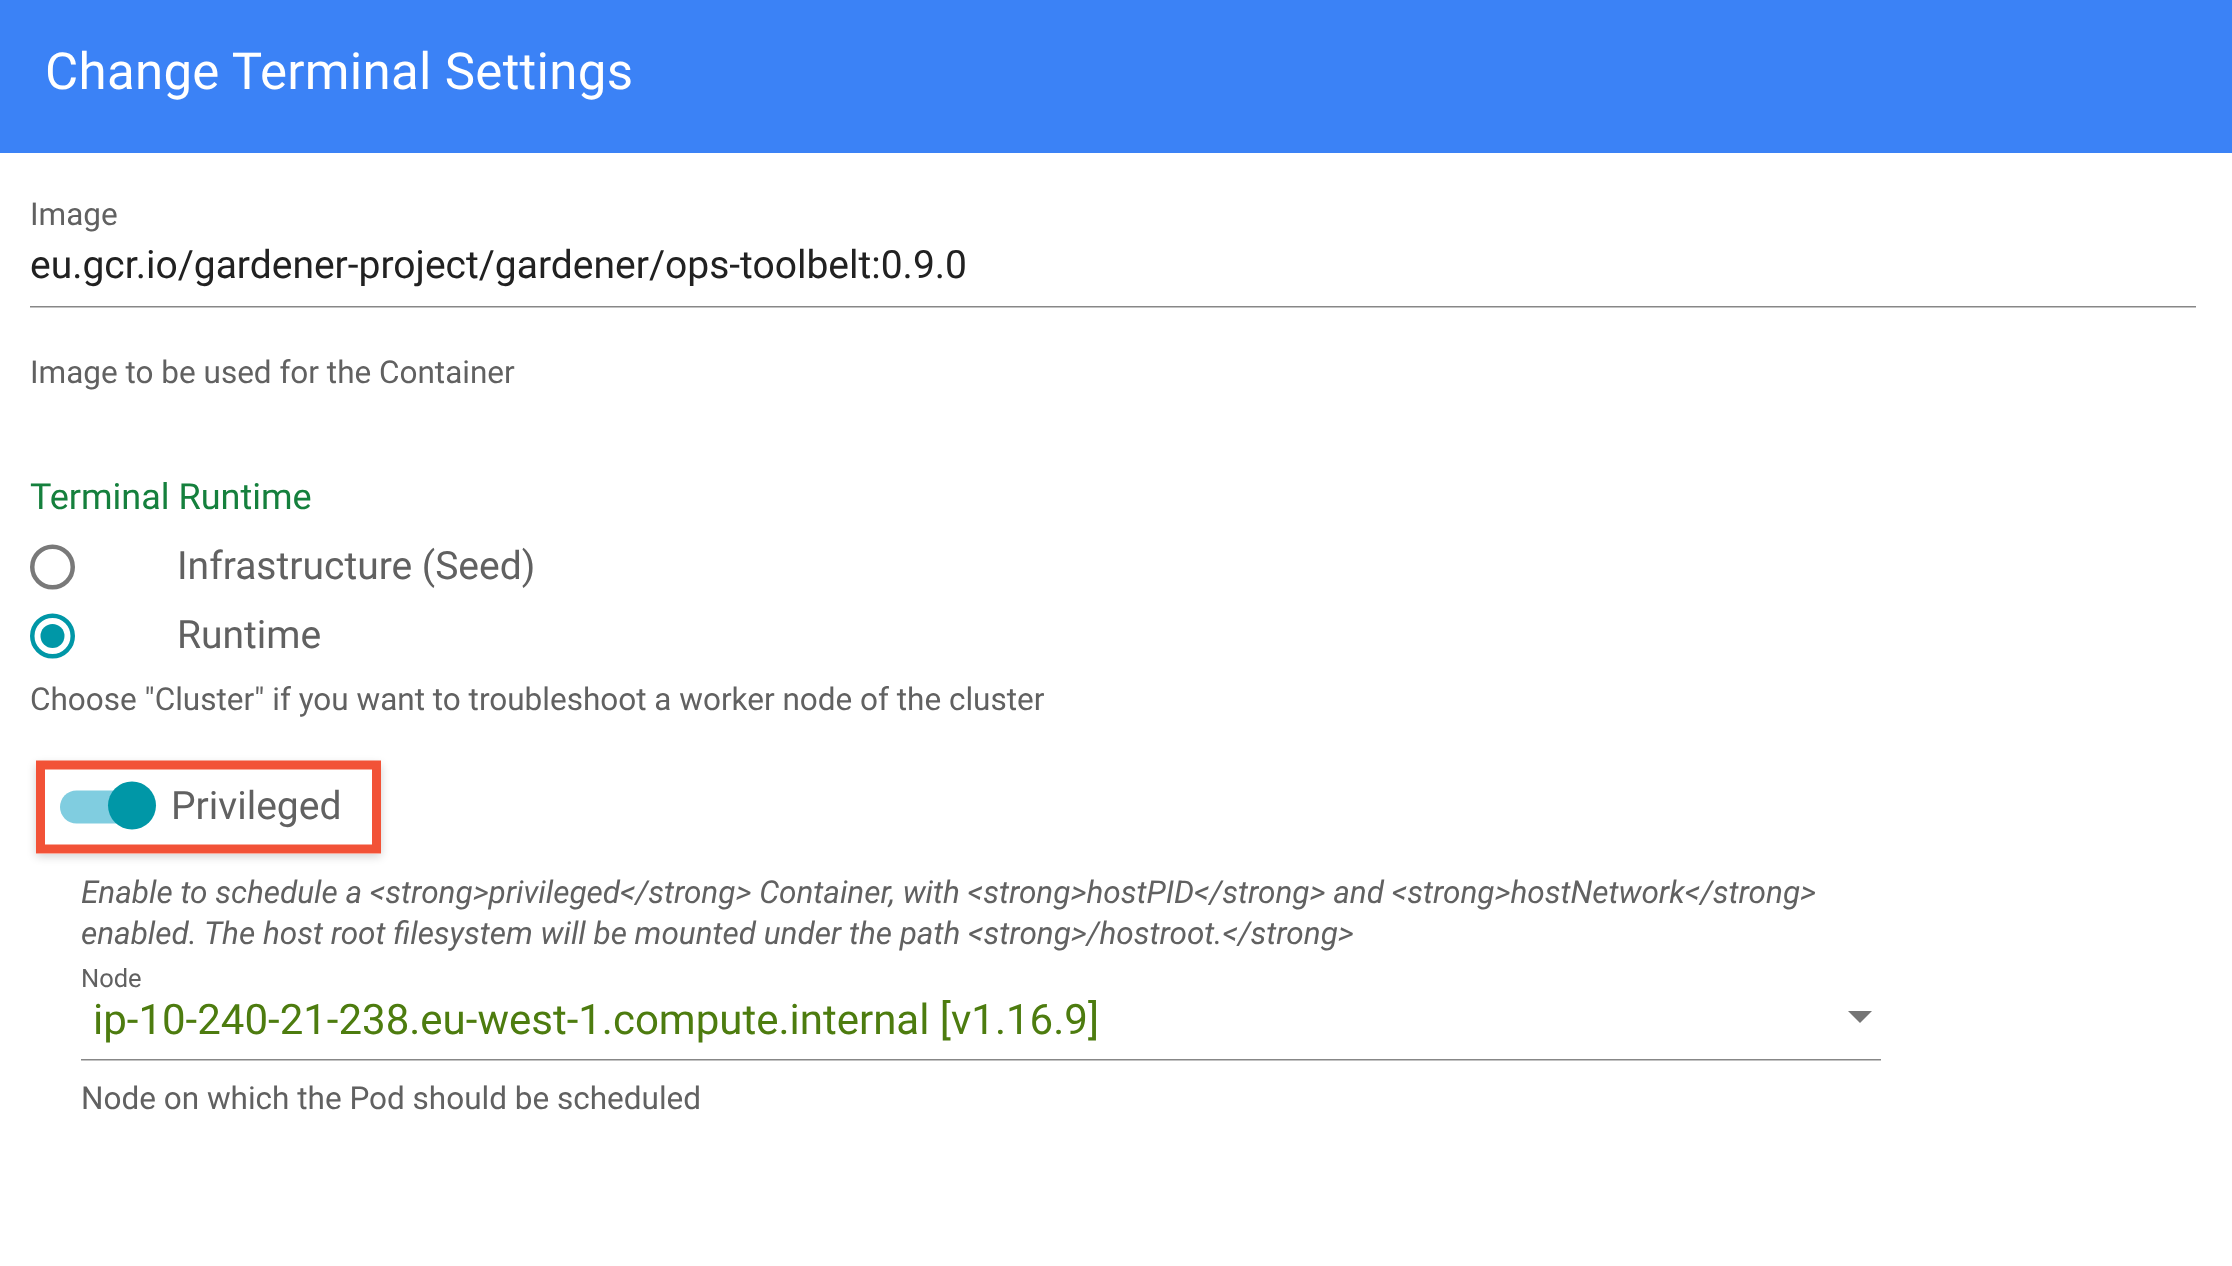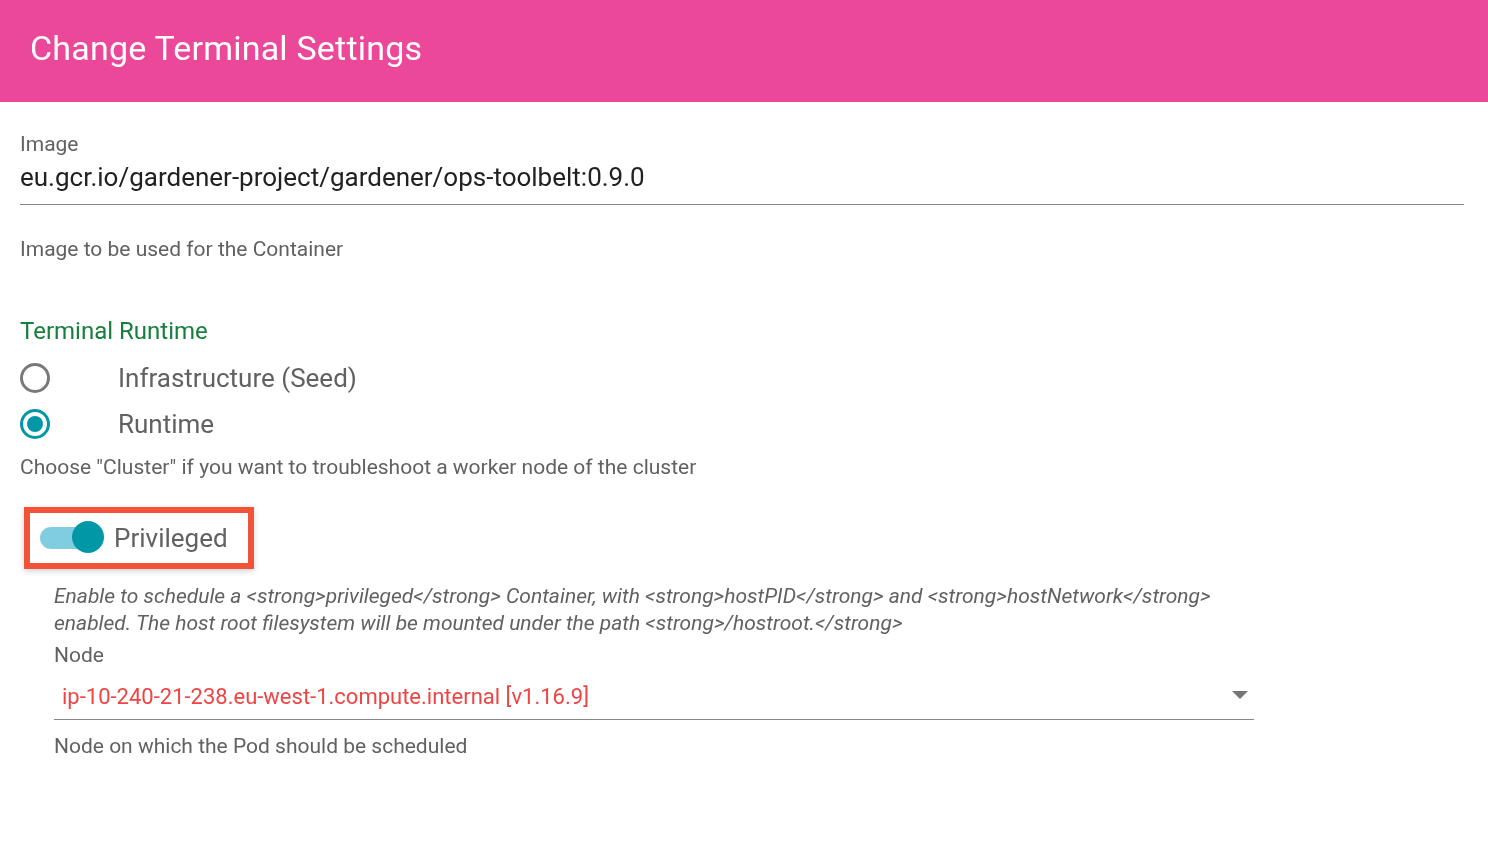--- a/index.html
+++ b/index.html
@@ -4,21 +4,21 @@
   <style>
     * { box-sizing: border-box; margin: 0; padding: 0; }
     body {
       font-family: Roboto, "Helvetica Neue", Arial, sans-serif;
       background: #ffffff;
       width: 1488px;
       height: 844px;
       overflow: hidden;
     }
     .header {
-      background: #ec4899;
+      background: #3b82f6;
       padding: 28px 30px 34px 30px;
     }
     .header-title {
       color: #ffffff;
       font-size: 34px;
       font-weight: 400;
       letter-spacing: 0.2px;
     }
     .content {
       padding: 30px 24px 0 20px;
@@ -126,34 +126,34 @@
       max-width: 1210px;
       line-height: 1.28;
       font-style: italic;
     }
     .node-section {
       margin-left: 34px;
       margin-top: 6px;
     }
     .node-label {
       color: #616161;
-      font-size: 21px;
-      margin-bottom: 17px;
+      font-size: 17px;
+      margin-bottom: 0;
     }
     .select-row {
       display: flex;
       align-items: center;
       border-bottom: 1px solid #878787;
       padding-bottom: 10px;
       max-width: 1200px;
       cursor: pointer;
     }
     .select-value {
-      font-size: 22px;
-      color: #ef4444;
+      font-size: 28px;
+      color: #4d7c0f;
       flex: 1;
       padding-left: 8px;
     }
     .chevron {
       margin-right: 6px;
     }
     .node-helper {
       color: #616161;
       font-size: 21px;
       margin-top: 14px;

